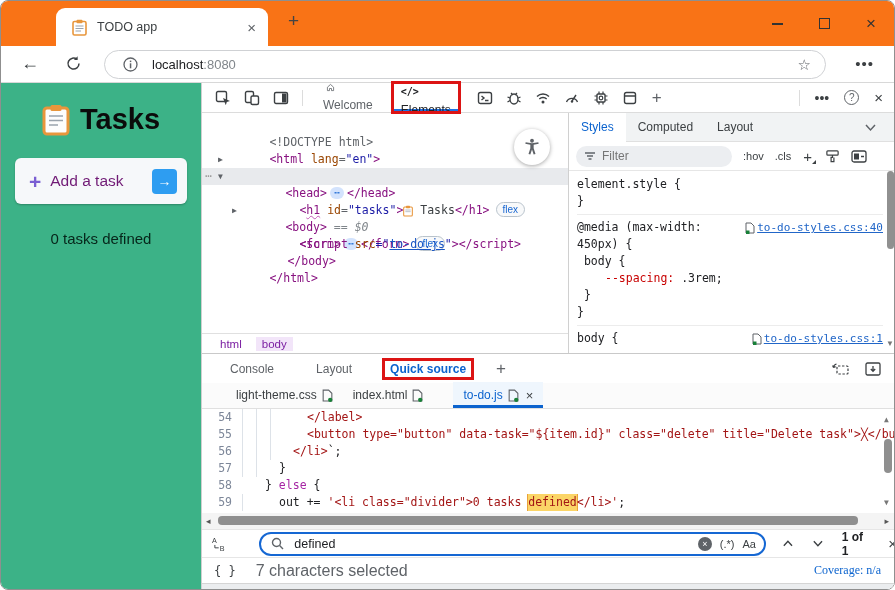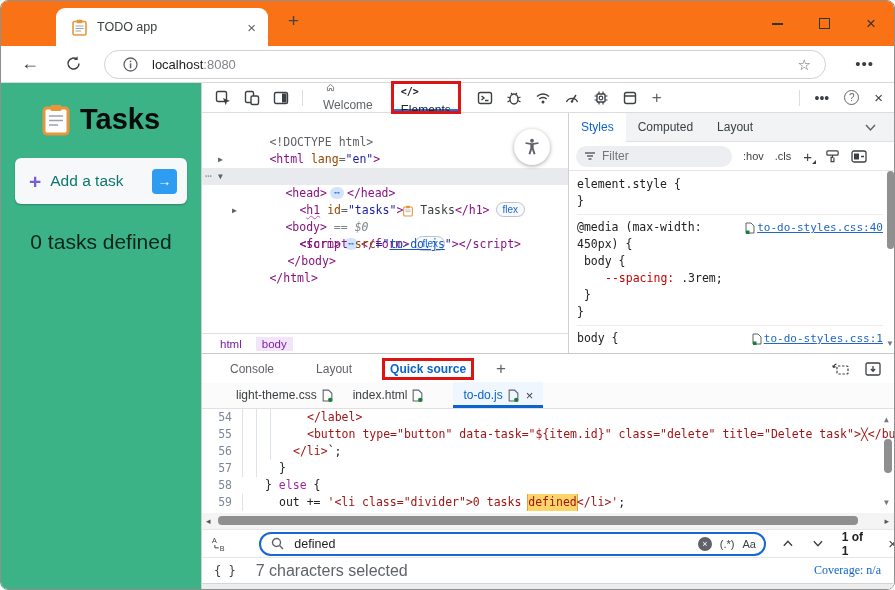--- a/index.html
+++ b/index.html
@@ -27,24 +27,24 @@
   .star{margin-left:auto;font-size:15px;color:#5f6368;}
   .bmenu{position:absolute;right:22px;top:9px;font-size:15px;color:#3c4043;letter-spacing:1px;}
   
   .greens{position:absolute;left:0;top:82px;width:200px;height:508px;background:#3cb287;
           display:flex;flex-direction:column;align-items:center;}
   .ghead{display:flex;align-items:center;gap:10px;margin-top:20px;}
   .ghead h1{font-size:29px;font-weight:800;color:#0b0b0b;margin:0;font-family:"Liberation Sans",sans-serif;}
   .addbtn{margin-top:22px;width:172px;height:46px;background:#f6f8fa;border-radius:6px;box-shadow:0 1px 2px rgba(0,0,0,.25);
           display:flex;align-items:center;padding:0 10px 0 14px;}
   .plus{color:#7a5fd3;font-size:21px;font-weight:bold;line-height:1;}
-  .addlbl{font-size:15.5px;color:#0f766e;margin-left:9px;flex:1;}
+  .addlbl{font-size:15.5px;color:#701a75;margin-left:9px;flex:1;}
   .gobtn{width:25px;height:25px;background:#2e9df1;border-radius:4px;color:#fff;font-size:14px;
          display:flex;align-items:center;justify-content:center;}
-  .gstatus{margin-top:26px;font-size:21px;color:#06251a;}
+  .gstatus{margin-top:26px;font-size:15px;color:#06251a;}
   
   .dt{position:absolute;left:200px;top:82px;width:695px;height:508px;background:#fff;border-left:1px solid #cfcfcf;font-size:12px;color:#3c4043;}
   .ic{display:inline-block;vertical-align:middle;}
   .dtbar{position:absolute;left:0;top:0;width:695px;height:30px;border-bottom:1px solid #dcdcdc;display:flex;align-items:center;}
   .dtbar .sep{width:1px;height:16px;background:#dcdcdc;margin-left:13px;}
   .tbic{margin-left:13px;width:16px;height:16px;}
   .dttab{display:flex;align-items:flex-start;gap:6px;height:29px;padding:0 8px;margin-left:12px;font-size:12px;color:#5f6368;flex-direction:column;}
   .dttab.active{color:#202124;border-bottom:3px solid #1a73e8;padding-top:3px;}
   .ann{outline:3px solid #dc1414;outline-offset:-1px;}
   .codeglyph{font-family:"DejaVu Sans Mono",monospace;font-size:10px;font-weight:bold;color:#202124;}

